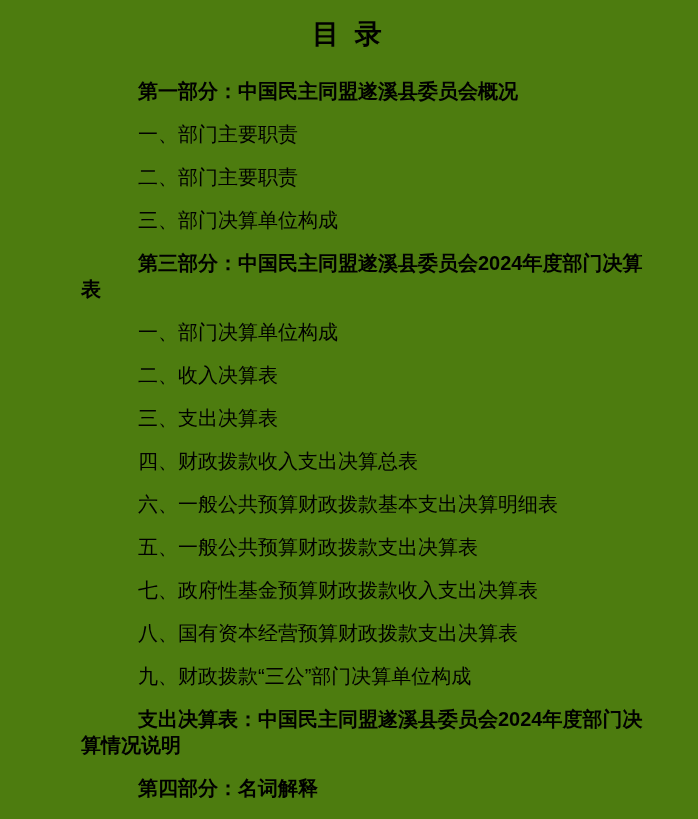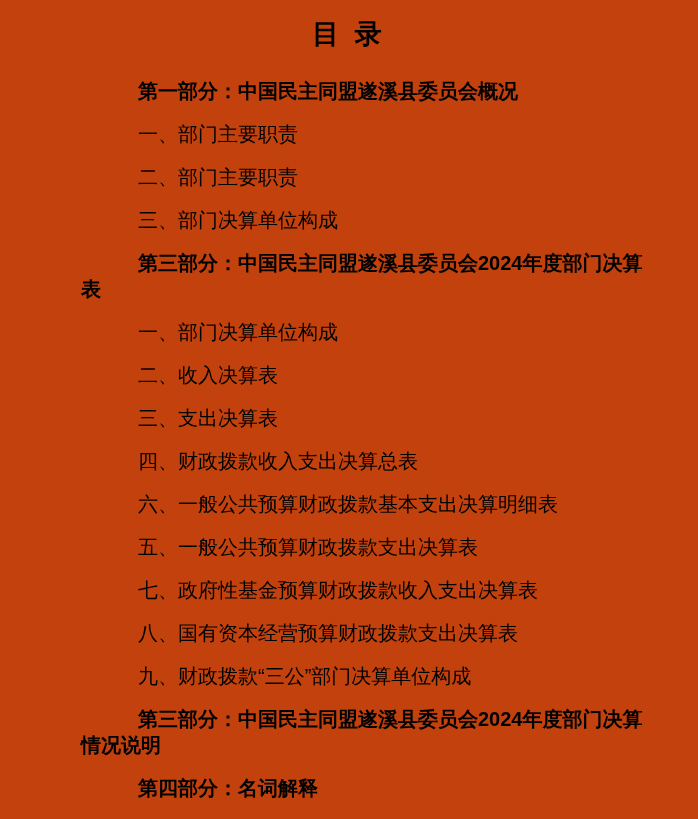--- a/index.html
+++ b/index.html
@@ -12,21 +12,21 @@
     height: 819px;
     overflow: hidden;
     font-family: "Liberation Sans", sans-serif;
     color: #000000;
   }
   .page {
     width: 698px;
     height: 819px;
     padding-top: 14px;
     box-sizing: border-box;
-    background: #c2410c;
+    background: #4d7c0f;
   }
   .doc-title {
     margin: 0 0 24px 0;
     text-align: center;
     font-size: 27px;
     line-height: 40px;
     font-weight: bold;
     letter-spacing: 4px;
     color: #000000;
   }
@@ -72,17 +72,17 @@
   <p class="entry">六、一般公共预算财政拨款基本支出决算明细表</p>
 
   <p class="entry">五、一般公共预算财政拨款支出决算表</p>
 
   <p class="entry">七、政府性基金预算财政拨款收入支出决算表</p>
 
   <p class="entry">八、国有资本经营预算财政拨款支出决算表</p>
 
   <p class="entry">九、财政拨款“三公”部门决算单位构成</p>
 
-  <p class="entry heading">第三部分：中国民主同盟遂溪县委员会2024年度部门决算情况说明</p>
+  <p class="entry heading">支出决算表：中国民主同盟遂溪县委员会2024年度部门决算情况说明</p>
 
   <p class="entry heading">第四部分：名词解释</p>
 
 </div>
 
 </body></html>

